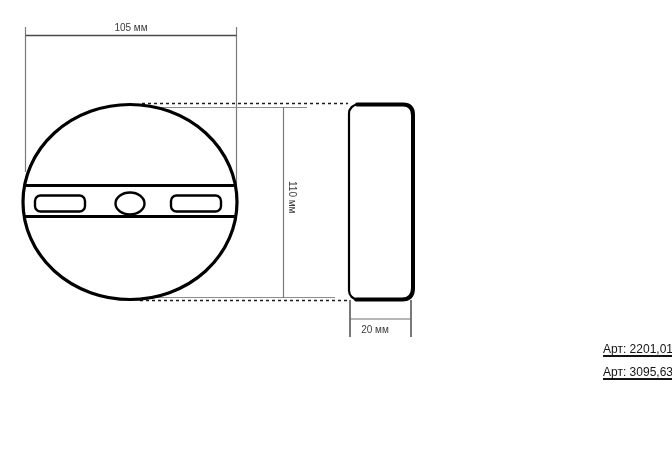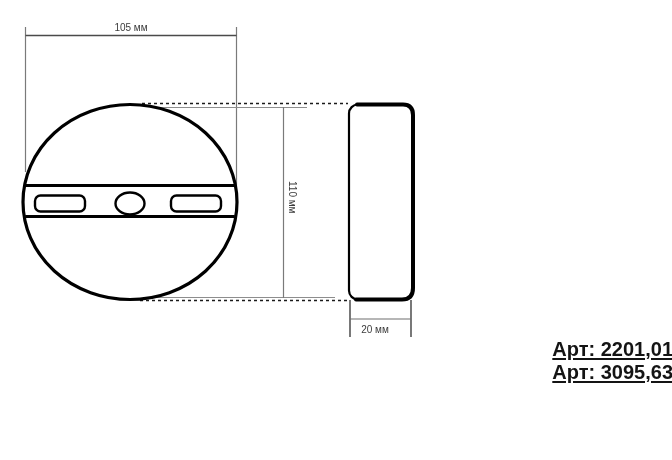--- a/index.html
+++ b/index.html
@@ -24,22 +24,22 @@
   .dim-label {
     fill: #3c3c3c;
     font-size: 10px;
     font-family: "Liberation Sans", sans-serif;
   }
   .articles {
     position: absolute;
     top: 338px;
     right: 39px;
     text-align: right;
-    font-size: 20px;
-    font-weight: bold;
+    font-size: 12px;
+    font-weight: normal;
     color: #141414;
     line-height: 23px;
   }
   .articles .art-line {
     display: block;
     text-decoration: underline;
     text-decoration-thickness: 1.5px;
     text-underline-offset: 2px;
   }
 </style>

